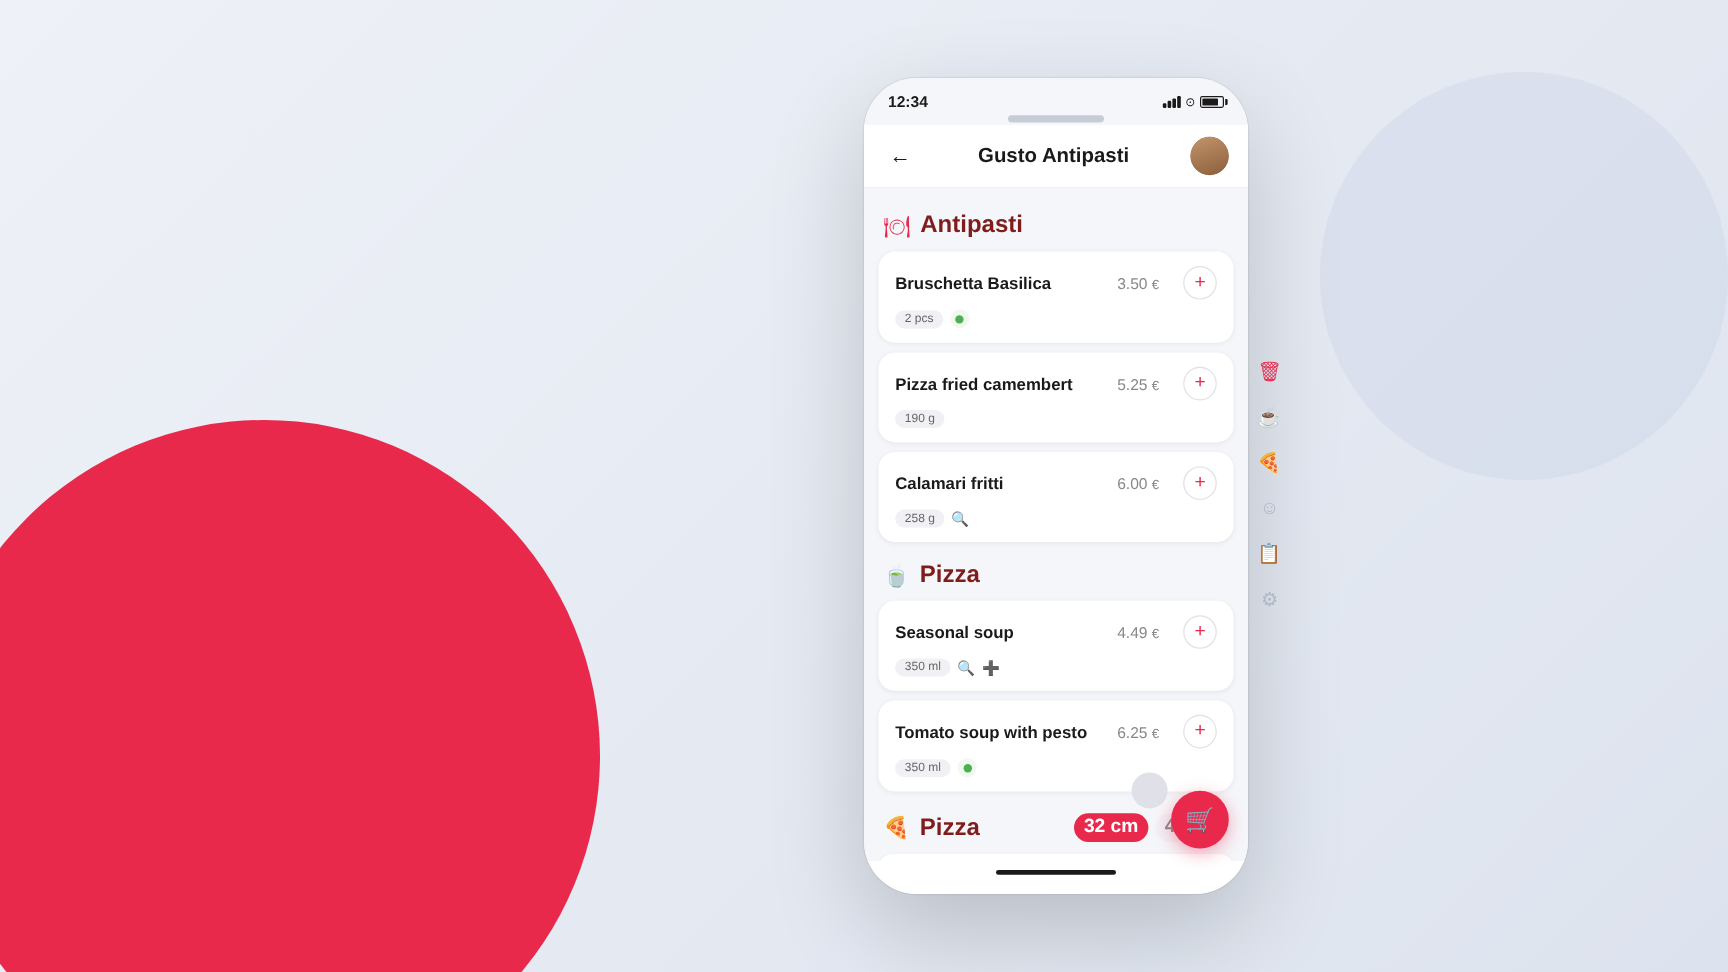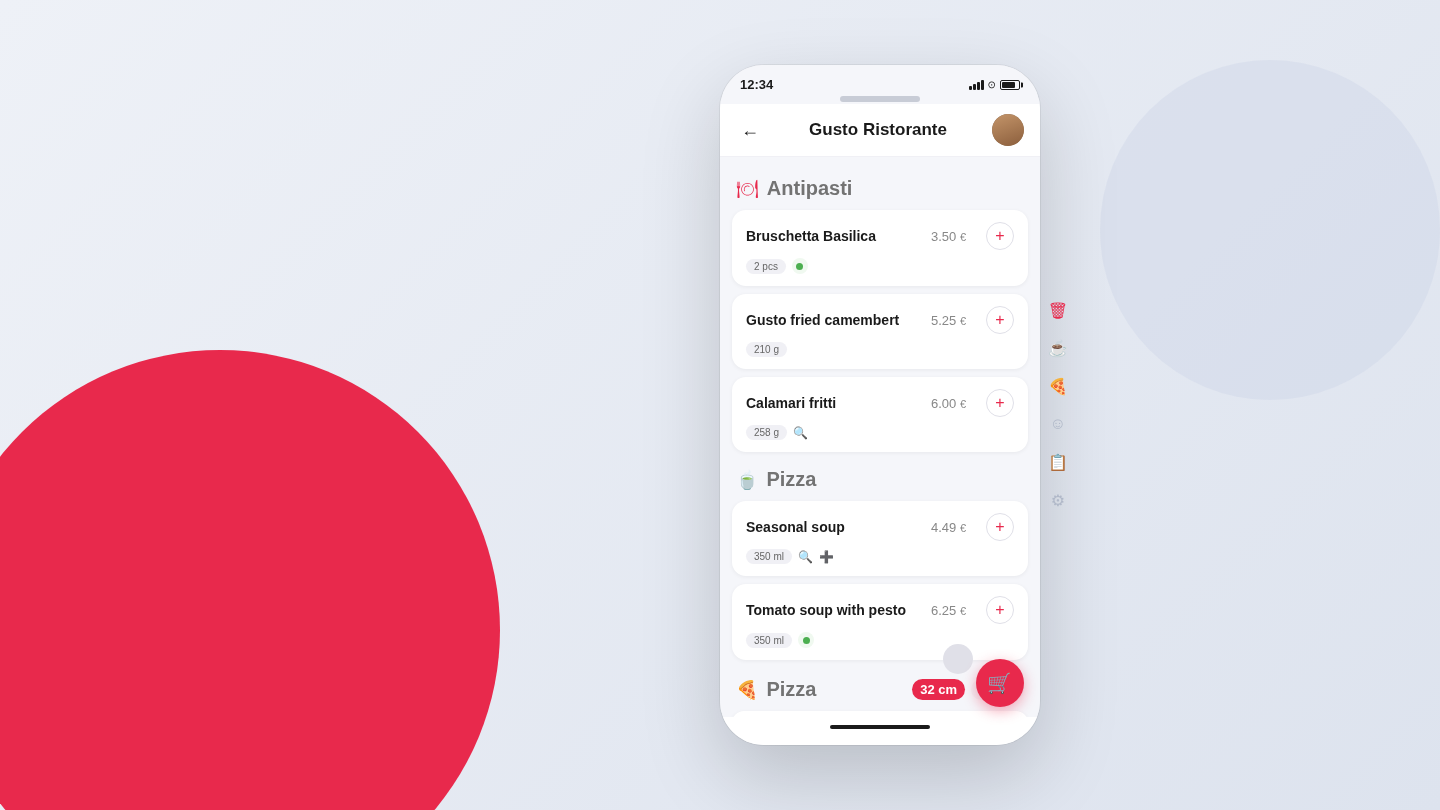--- a/index.html
+++ b/index.html
@@ -210,34 +210,34 @@
     }
 
     .section-icon {
       font-size: 18px;
       color: #e8294c;
     }
 
     .section-title {
       font-size: 20px;
       font-weight: 700;
-      color: #737373;
+      color: #7f1d1d;
     }
 
     
     .size-selector {
       display: flex;
       gap: 6px;
       margin-left: auto;
     }
 
     .size-btn {
       padding: 3px 8px;
       border-radius: 12px;
-      font-size: 13px;
+      font-size: 16px;
       font-weight: 600;
       cursor: pointer;
       border: none;
       text-align: right;
     }
 
     .size-btn.active {
       background: #e8294c;
       color: white;
     }
@@ -430,21 +430,21 @@
     </div>
 
     <div class="notch-area">
       <div class="notch-pill"></div>
     </div>
 
     <div class="app-header">
       <div class="back-btn">
         <span class="back-arrow">←</span>
       </div>
-      <span class="app-title">Gusto Ristorante</span>
+      <span class="app-title">Gusto Antipasti</span>
       <div class="avatar">
         <div class="avatar-img"></div>
       </div>
     </div>
 
     <div class="app-content">
 
       <div class="section-header">
         <span class="section-icon">🍽</span>
         <span class="section-title">Antipasti</span>
@@ -461,28 +461,28 @@
         <div class="tags-row">
           <span class="tag">2 pcs</span>
           <div class="tag-green-dot">
             <div class="green-dot"></div>
           </div>
         </div>
       </div>
 
       <div class="menu-card">
         <div class="menu-card-row">
-          <span class="menu-item-name">Gusto fried camembert</span>
+          <span class="menu-item-name">Pizza fried camembert</span>
           <span class="menu-item-price">5.25 <span class="currency-symbol">€</span></span>
           <div class="add-btn">
             <span class="add-btn-icon">+</span>
           </div>
         </div>
         <div class="tags-row">
-          <span class="tag">210 g</span>
+          <span class="tag">190 g</span>
         </div>
       </div>
 
       <div class="menu-card">
         <div class="menu-card-row">
           <span class="menu-item-name">Calamari fritti</span>
           <span class="menu-item-price">6.00 <span class="currency-symbol">€</span></span>
           <div class="add-btn">
             <span class="add-btn-icon">+</span>
           </div>

